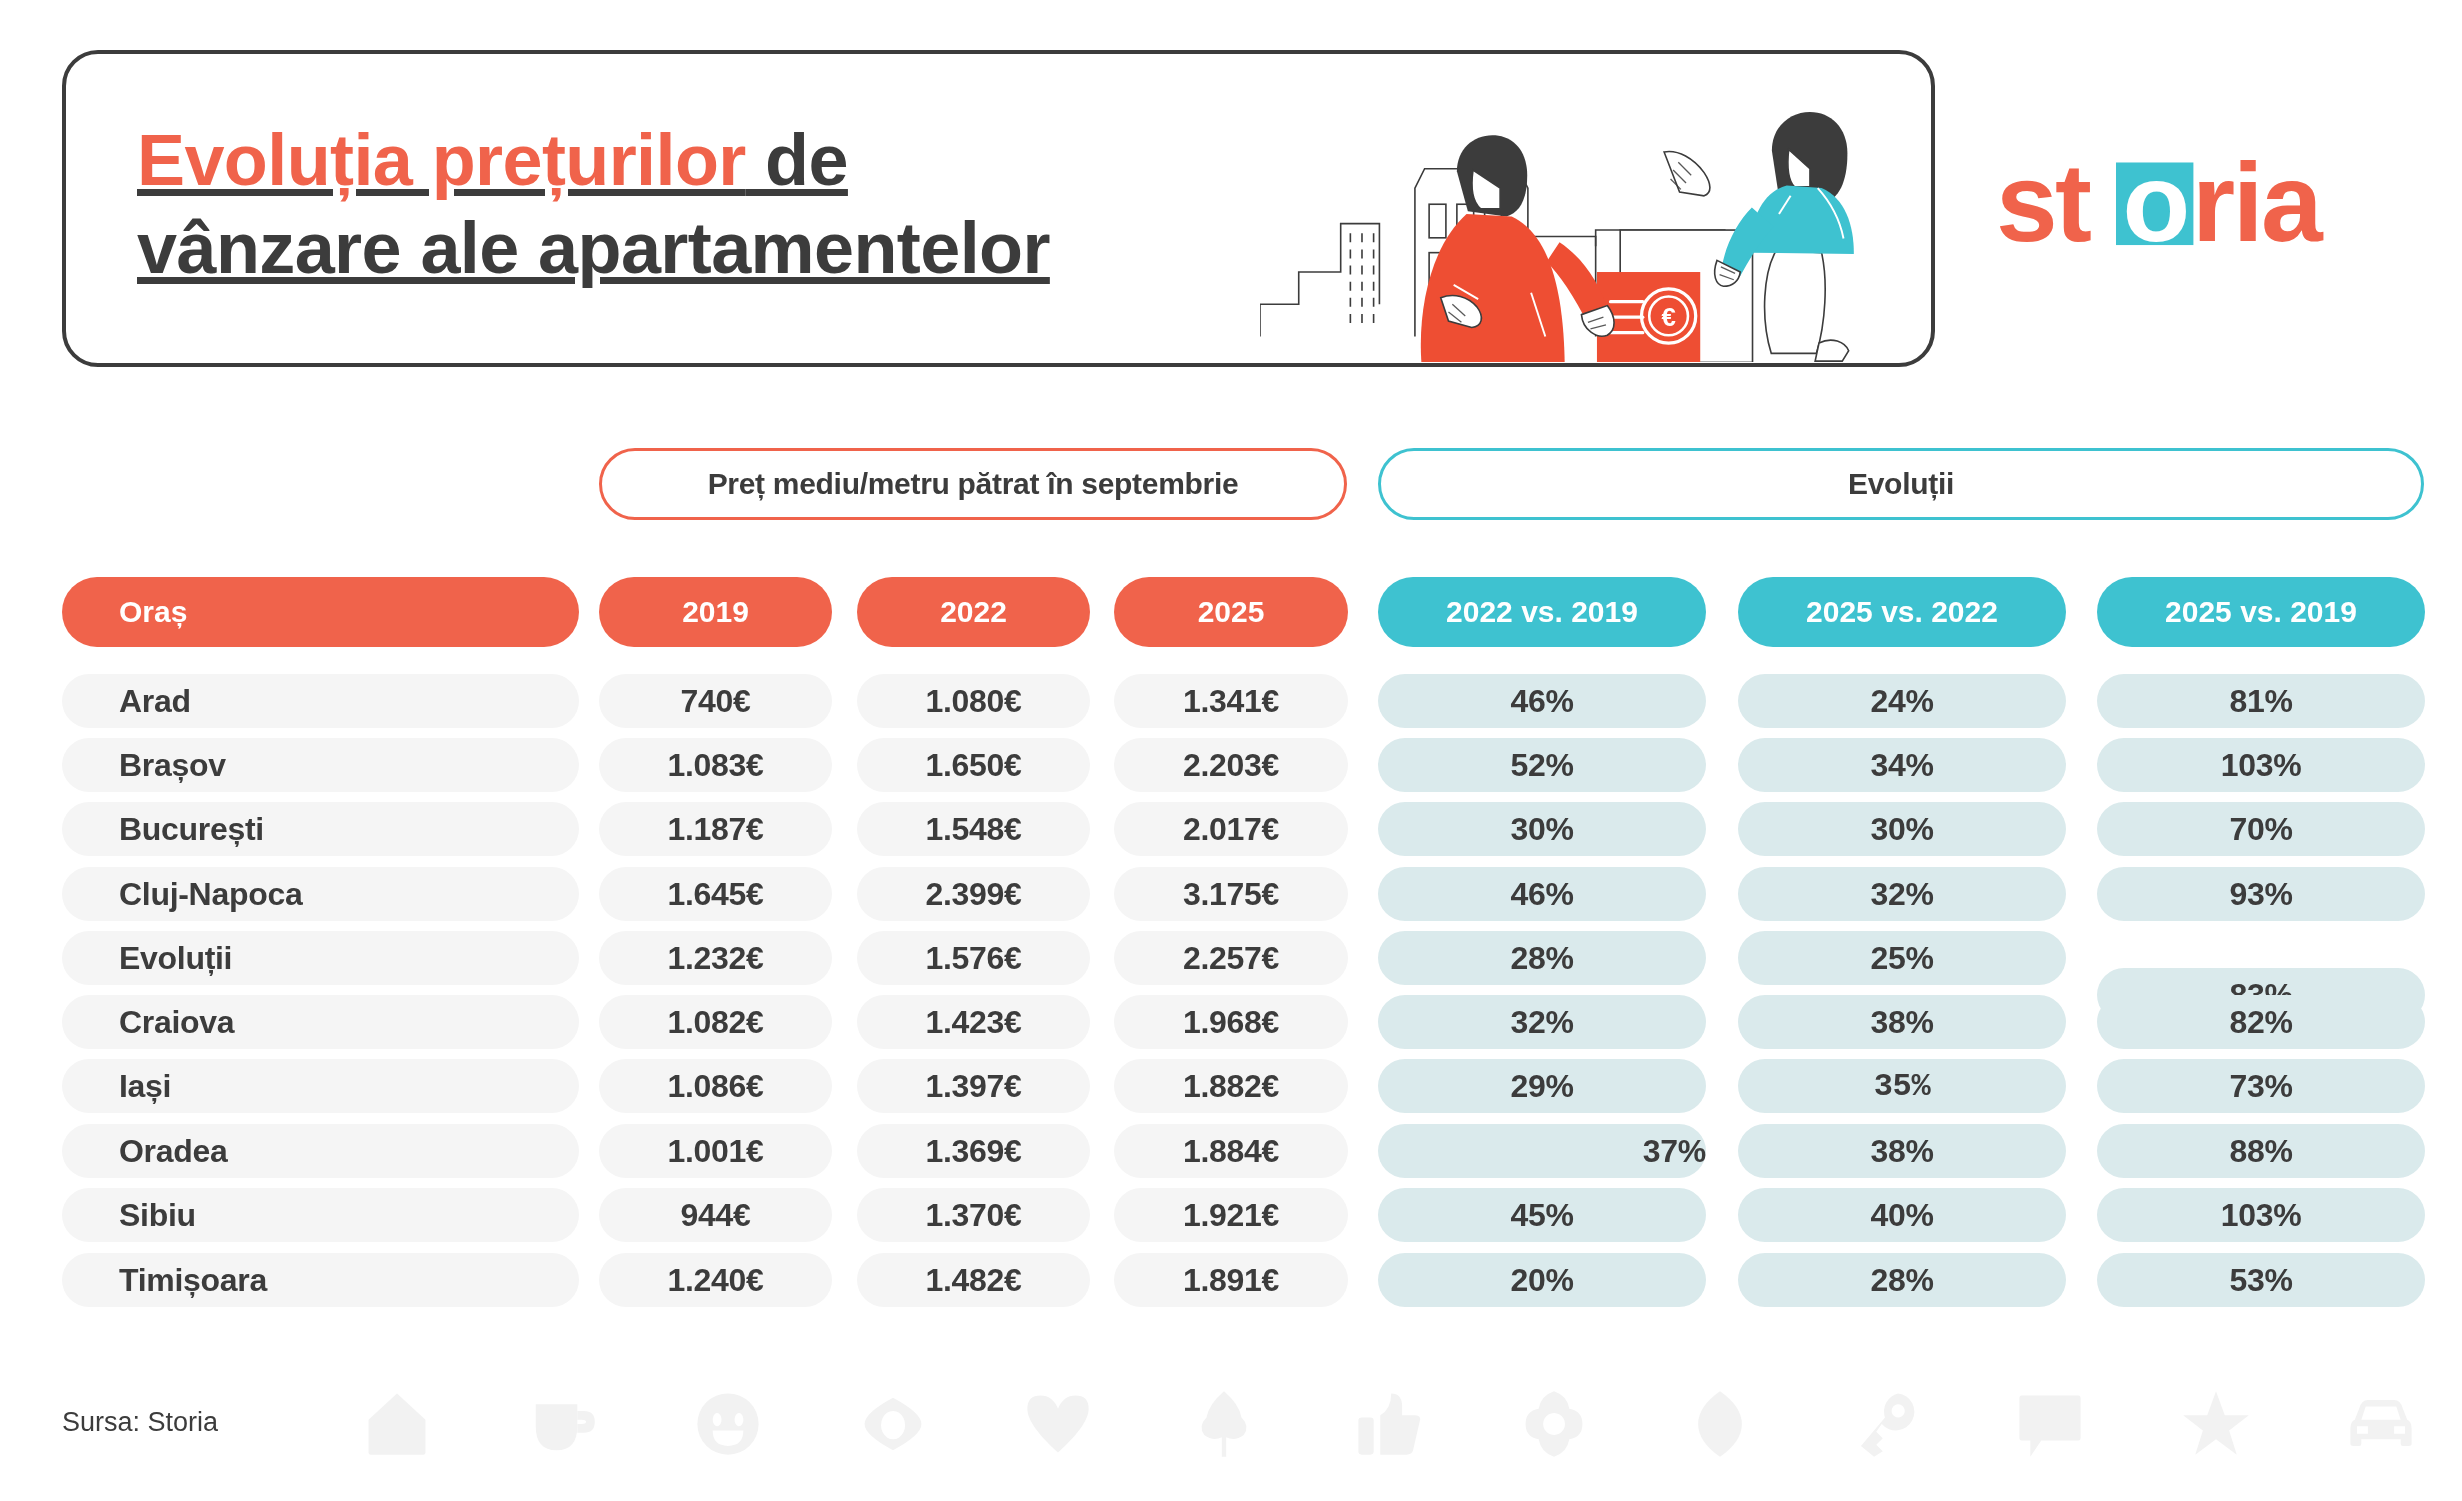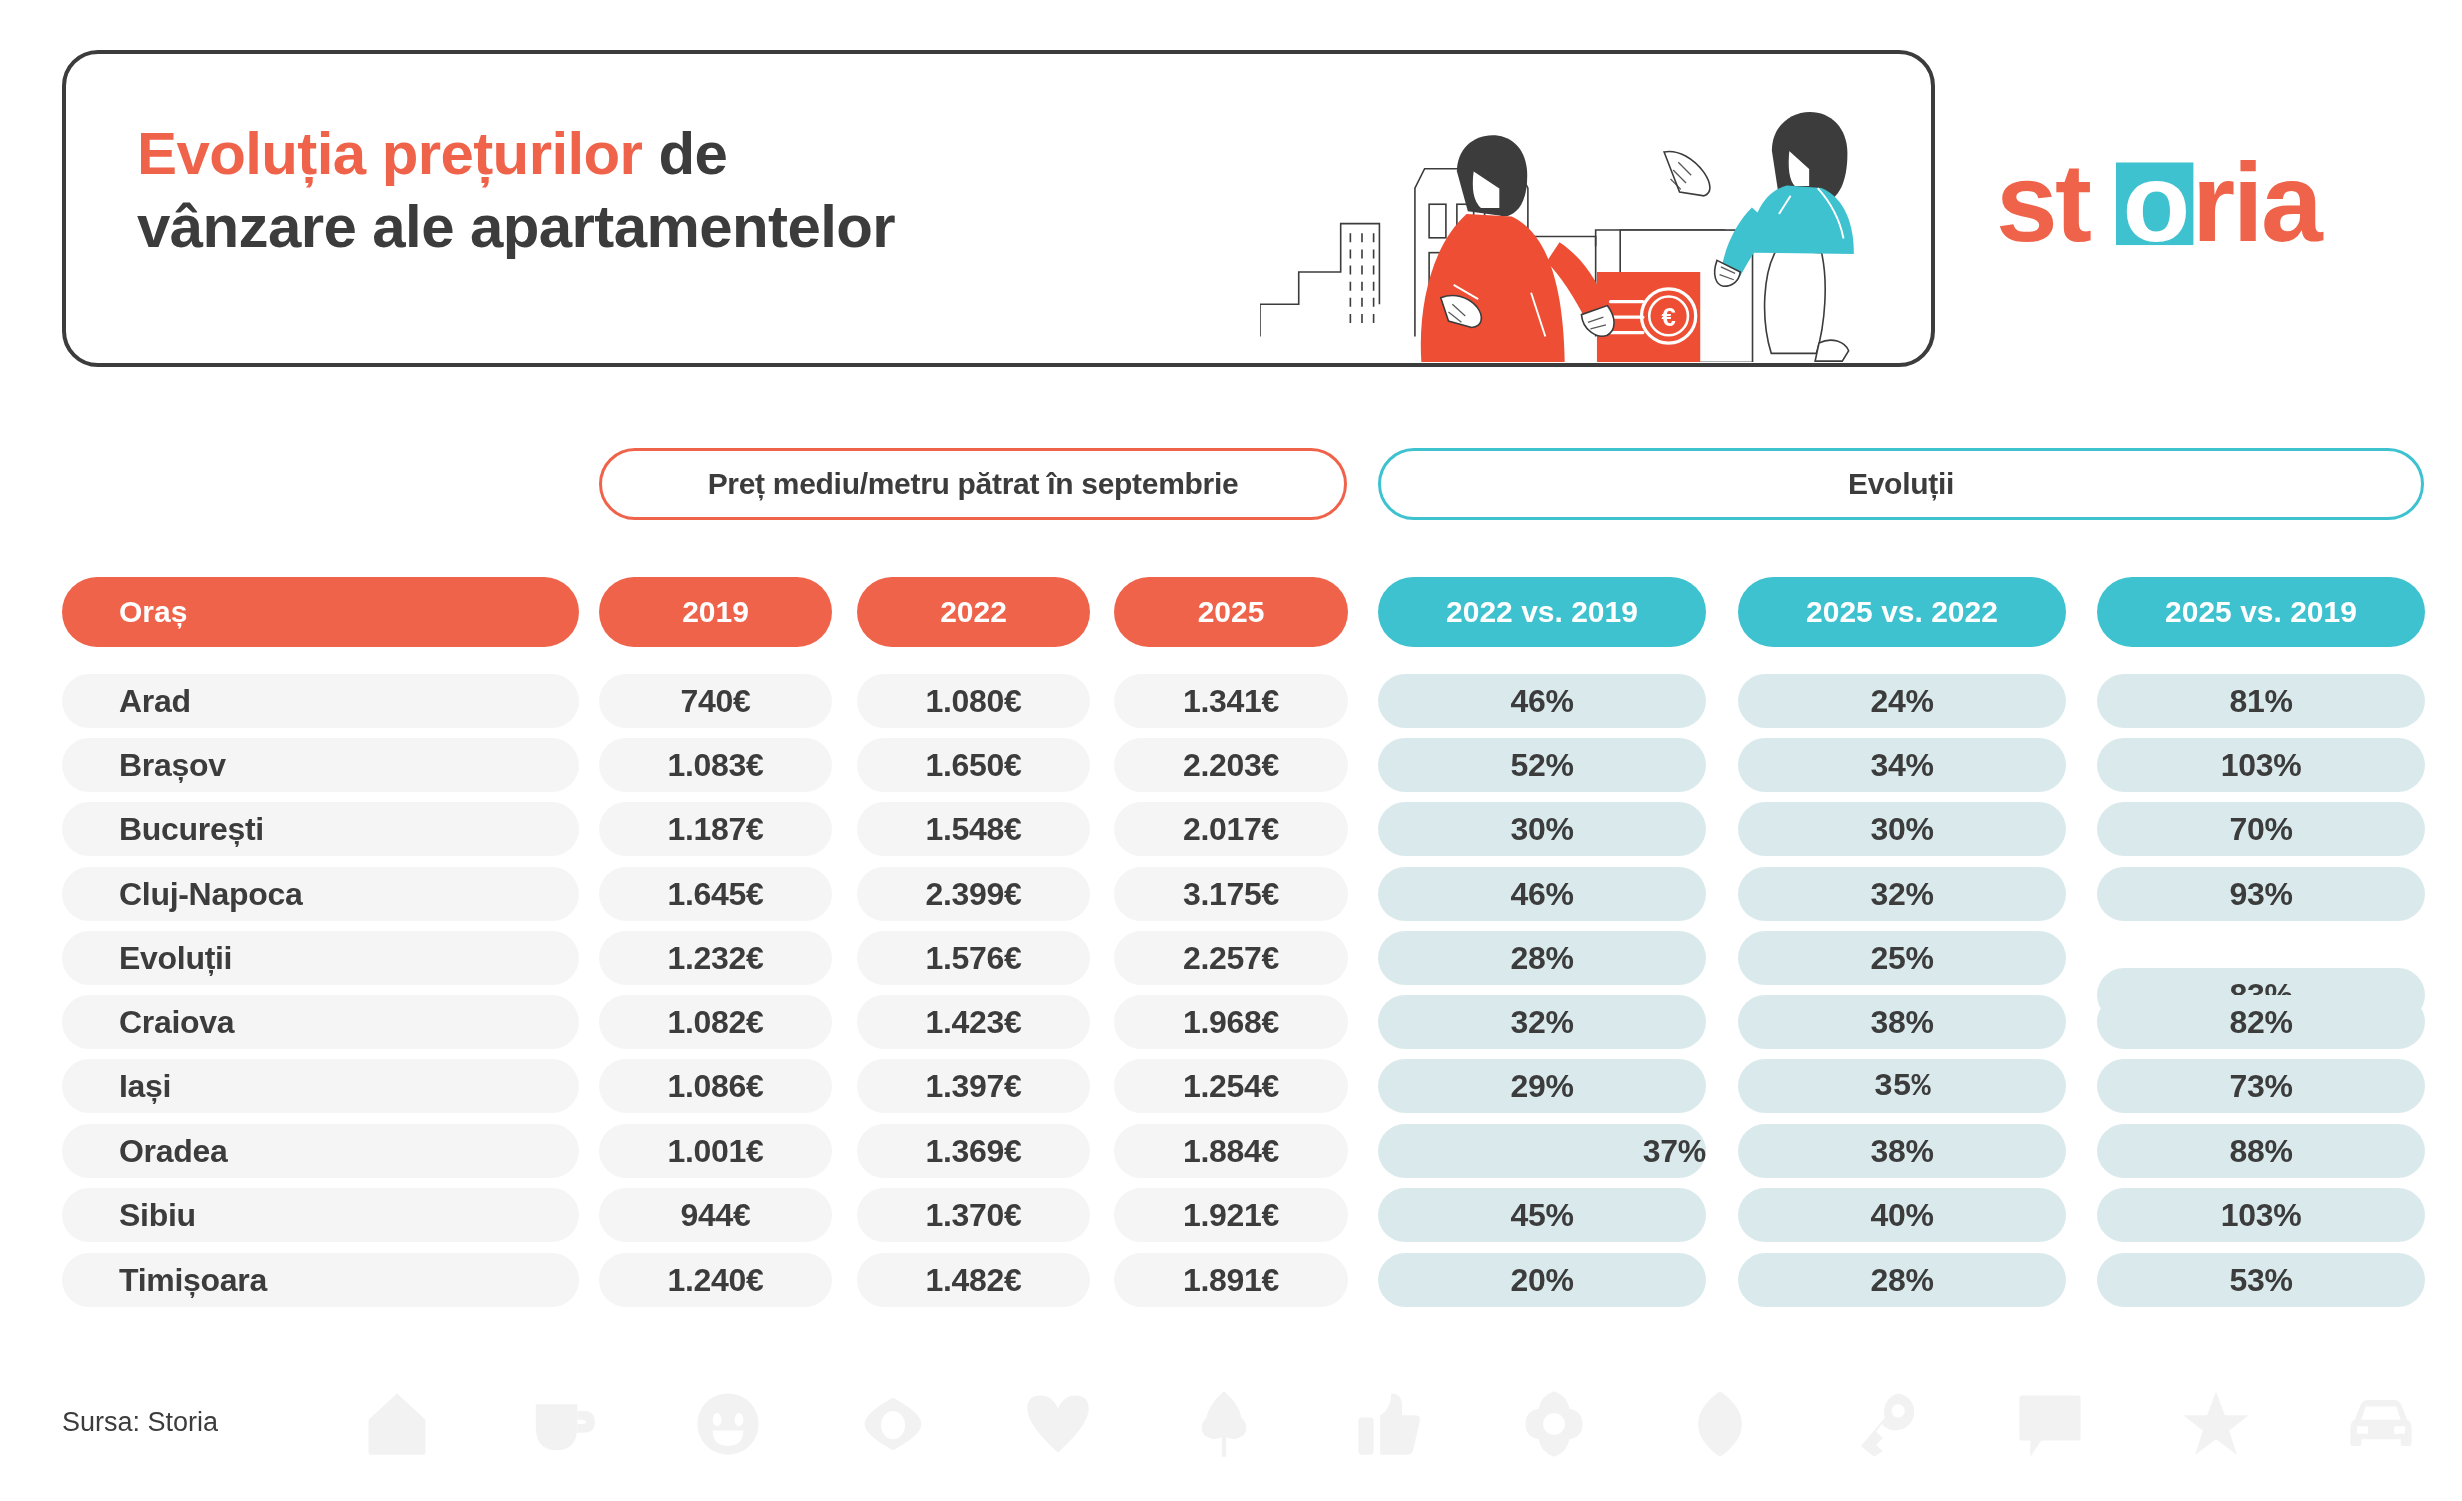--- a/index.html
+++ b/index.html
@@ -19,26 +19,27 @@
     border: 4.5px solid #3c3c3c;
     border-radius: 36px;
     background: #ffffff;
     overflow: hidden;
   }
   .title-wrap {
     position: absolute; left: 71px; top: 63px;
     width: 1227px;
   }
   .title-line {
-    font-size: 60px;
+    font-size: 72px;
     font-weight: 800;
     letter-spacing: -0.6px;
     line-height: 1.22;
     color: #3c3c3c;
     white-space: nowrap;
+    text-decoration: underline;
   }
   .title-accent { color: #f0634b; }
 
   
   .illus { position: absolute; right: 19.4px; bottom: 0; width: 652px; height: 304px; }
 
   
   .logo {
     position: absolute; left: 1996px; top: 147px;
     width: 400px; height: 110px;
@@ -369,21 +370,21 @@
       <div class="cell grey left-al" style="left: 62px; top: 1059px; width: 517px;">
         <span class="cv">Iași</span>
       </div>
       <div class="cell grey center-al" style="left: 599px; top: 1059px; width: 233px;">
         <span class="cv">1.086€</span>
       </div>
       <div class="cell grey center-al" style="left: 857px; top: 1059px; width: 233px;">
         <span class="cv">1.397€</span>
       </div>
       <div class="cell grey center-al" style="left: 1114px; top: 1059px; width: 234px;">
-        <span class="cv">1.254€</span>
+        <span class="cv">1.882€</span>
       </div>
       <div class="cell lightteal center-al" style="left: 1378px; top: 1059px; width: 328px;">
         <span class="cv">29%</span>
       </div>
       <div class="cell lightteal center-al" style="left: 1738px; top: 1059px; width: 328px; font-family: Liberation Mono, monospace;">
         <span class="cv">35%</span>
       </div>
       <div class="cell lightteal center-al" style="left: 2097px; top: 1059px; width: 328px;">
         <span class="cv">73%</span>
       </div>

